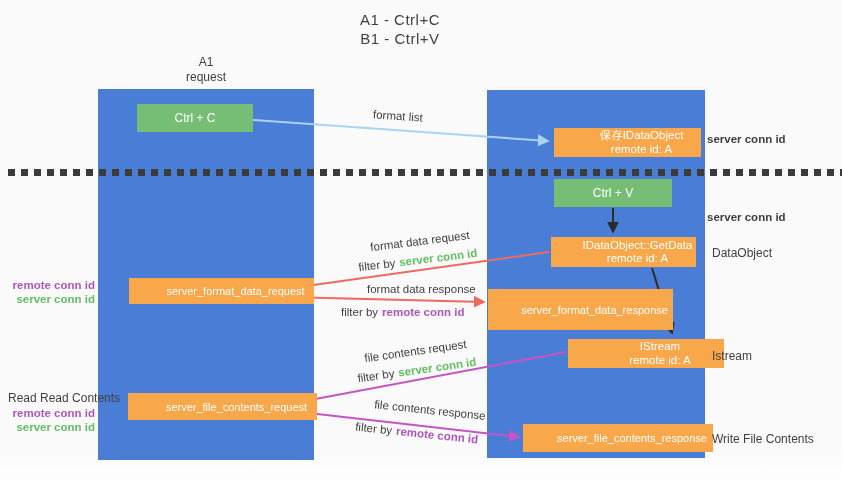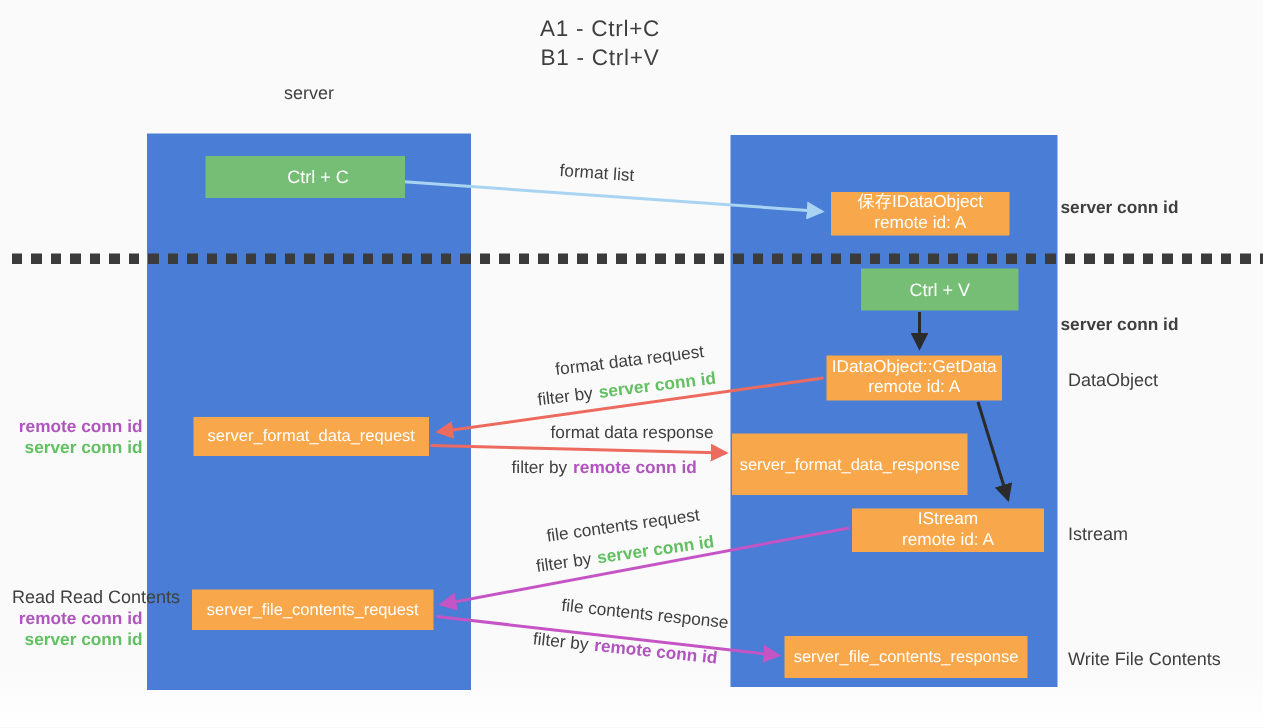--- a/index.html
+++ b/index.html
@@ -32,21 +32,21 @@
     position:absolute;left:8px;top:169px;width:834px;height:7px;z-index:2;
     background:repeating-linear-gradient(90deg,#3b3b3b 0 7px,transparent 7px 13px);
   }
   .arrows{position:absolute;left:0;top:0;z-index:3;pointer-events:none;}
   .node{
     position:absolute;z-index:4;
     display:flex;flex-direction:column;align-items:center;justify-content:center;
     color:#ffffff;text-align:center;white-space:nowrap;
   }
   .node.green{background:#76be76;font-size:12px;}
-  .node.orange{background:#f8a84b;font-size:11px;}
+  .node.orange{background:#f8a84b;font-size:11px;padding-left:28px;}
   .node .l{line-height:13.5px;font-size:11.5px;}
   .lbl{
     position:absolute;z-index:5;font-size:11.5px;color:#3f3f3f;white-space:nowrap;
   }
   .bold-g{color:#62c062;font-weight:bold;}
   .bold-p{color:#b055be;font-weight:bold;}
   .sp{margin-left:4px;}
   .side{
     position:absolute;z-index:5;font-size:12px;color:#3f3f3f;white-space:nowrap;
   }
@@ -56,21 +56,22 @@
 <body>
 
 <div class="stage">
 
   <div class="title">
     <div>A1 - Ctrl+C</div>
     <div>B1 - Ctrl+V</div>
   </div>
 
   <div class="col-head a">
-    <div>server</div>
+    <div>A1</div>
+    <div>request</div>
   </div>
 
   <div class="lane a"></div>
   <div class="lane b"></div>
 
   <div class="dotted"></div>
 
   <svg class="arrows" width="842" height="485" viewBox="0 0 842 485">
     <defs>
       <marker id="ah-blue" viewBox="0 0 10 10" refX="8.5" refY="5" markerWidth="6" markerHeight="6" orient="auto-start-reverse">
@@ -88,30 +89,30 @@
     </defs>
     <line x1="253" y1="120" x2="548" y2="141" stroke="#a8d4f2" stroke-width="2" marker-end="url(#ah-blue)"></line>
     <line x1="613" y1="208" x2="613" y2="232" stroke="#2b2b2b" stroke-width="2" marker-end="url(#ah-black)"></line>
     <line x1="652" y1="268" x2="672" y2="333" stroke="#2b2b2b" stroke-width="2" marker-end="url(#ah-black)"></line>
     <line x1="549" y1="252" x2="292" y2="288" stroke="#ed6a5f" stroke-width="2" marker-end="url(#ah-red)"></line>
     <line x1="287" y1="297" x2="484" y2="302" stroke="#ed6a5f" stroke-width="2" marker-end="url(#ah-red)"></line>
     <line x1="566" y1="352" x2="294" y2="403" stroke="#c554c5" stroke-width="2" marker-end="url(#ah-mag)"></line>
     <line x1="291" y1="411" x2="519" y2="437" stroke="#c554c5" stroke-width="2" marker-end="url(#ah-mag)"></line>
   </svg>
 
-  <div class="node green" style="left:137px;top:104px;width:116px;height:28px;padding-left:17px;">
+  <div class="node green" style="left:137px;top:104px;width:116px;height:28px;">
     <span>Ctrl + C</span>
   </div>
 
   <div class="node orange" style="left:554px;top:128px;width:119px;height:29px;">
     <div class="l">保存IDataObject</div>
     <div class="l">remote id: A</div>
   </div>
 
-  <div class="node green" style="left:574px;top:179px;width:105px;height:28px;text-align:center;">
+  <div class="node green" style="left:554px;top:179px;width:118px;height:28px;text-align:center;">
     <span>Ctrl + V</span>
   </div>
 
   <div class="node orange" style="left:551px;top:237px;width:117px;height:30px;">
     <div class="l">IDataObject::GetData</div>
     <div class="l">remote id: A</div>
   </div>
 
   <div class="node orange" style="left:129px;top:278px;width:157px;height:26px;">
     <span>server_format_data_request</span>

